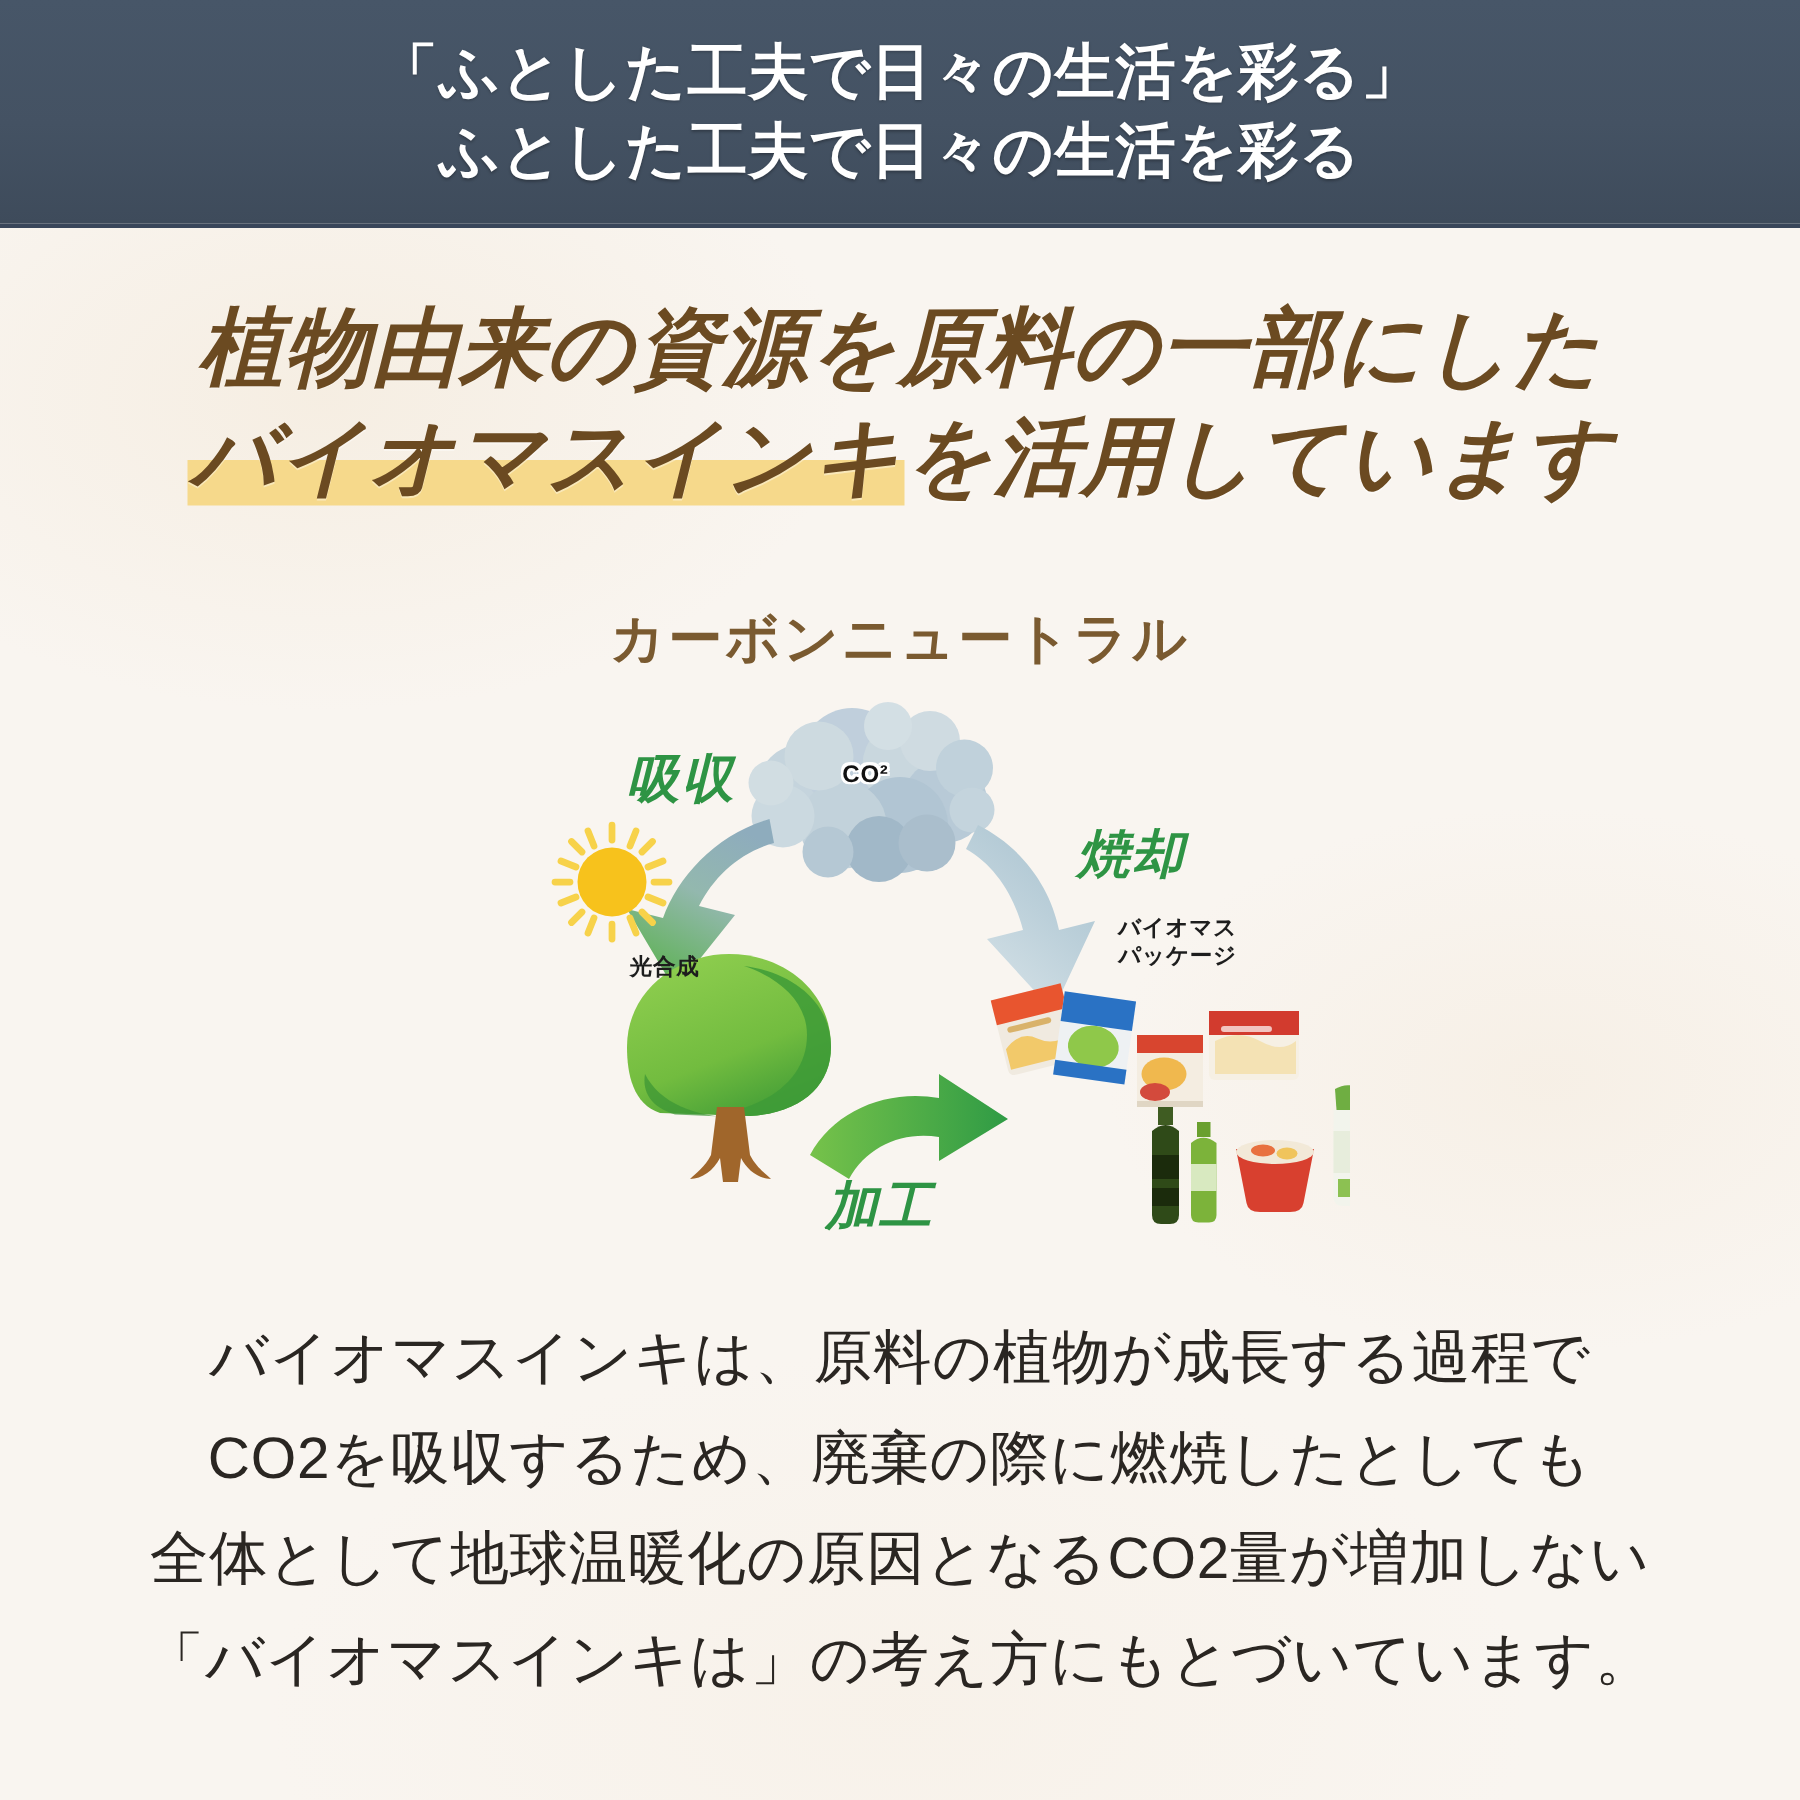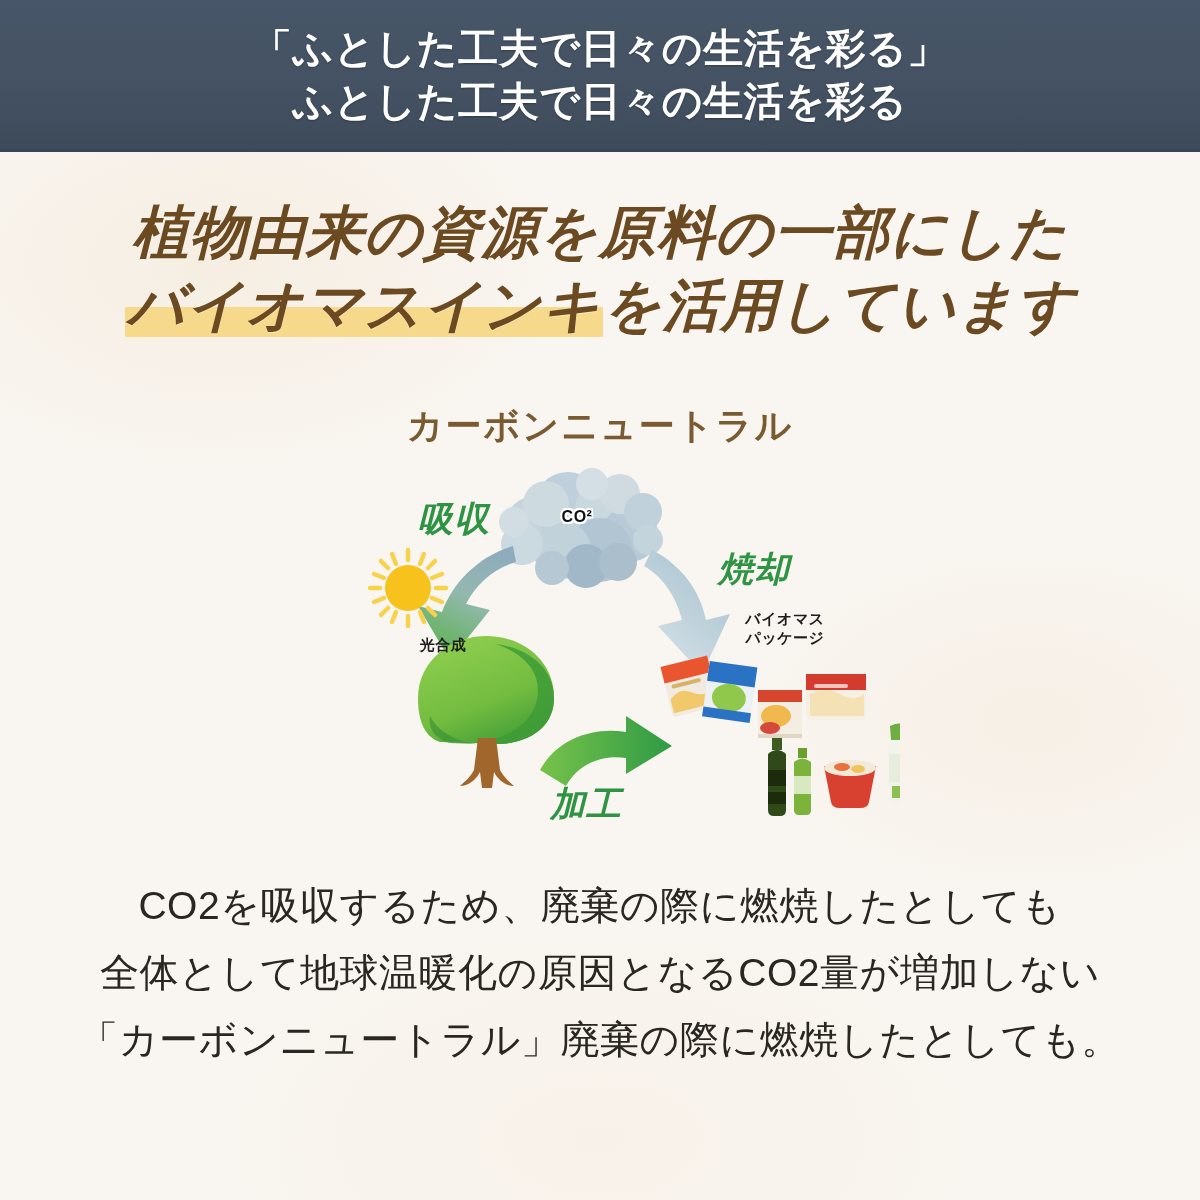--- a/index.html
+++ b/index.html
@@ -271,18 +271,19 @@
     <div class="lbl lbl-green lbl-shoukyaku">焼却</div>
     <div class="lbl lbl-green lbl-kakou">加工</div>
     <div class="lbl lbl-small lbl-kougousei">光合成</div>
     <div class="lbl lbl-small lbl-biomass">
       <div>バイオマス</div>
       <div>パッケージ</div>
     </div>
   </div>
 
   <div class="body-copy">
+    <div class="bline">バイオマスインキは、原料の植物が成長する過程で</div>
     <div class="bline">CO2を吸収するため、廃棄の際に燃焼したとしても</div>
     <div class="bline">全体として地球温暖化の原因となるCO2量が増加しない</div>
-    <div class="bline">「カーボンニュートラル」廃棄の際に燃焼したとしても。</div>
+    <div class="bline">「バイオマスインキは」の考え方にもとづいています。</div>
   </div>
 
 </div>
 
 </body></html>

